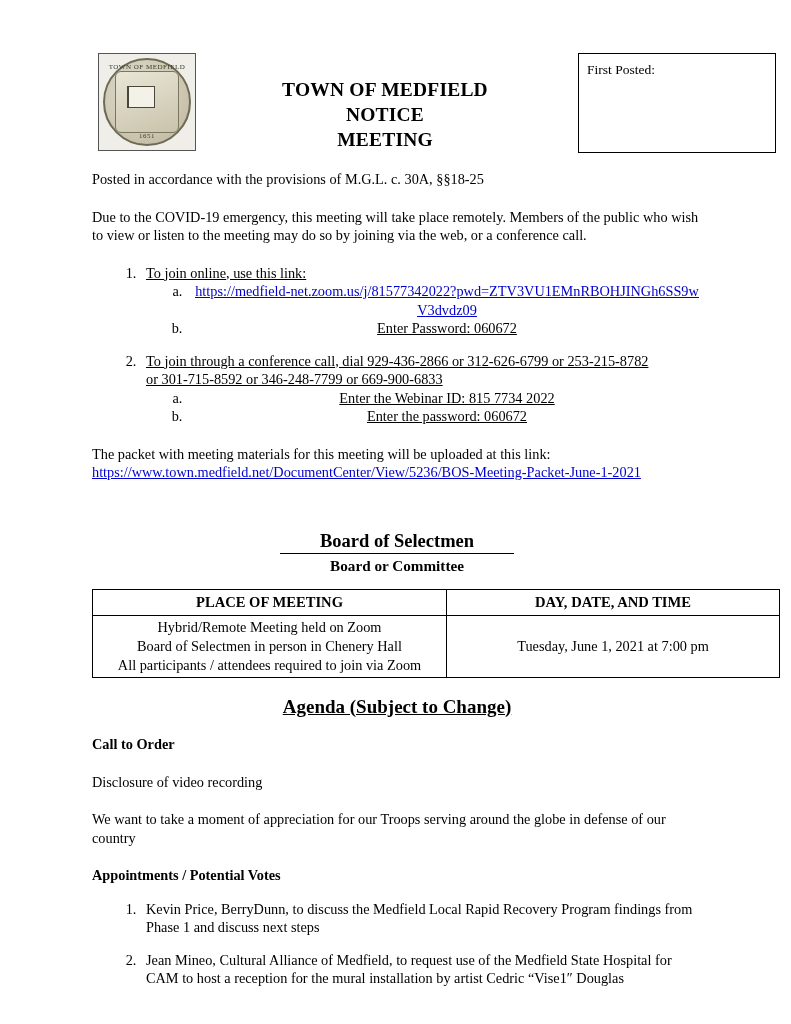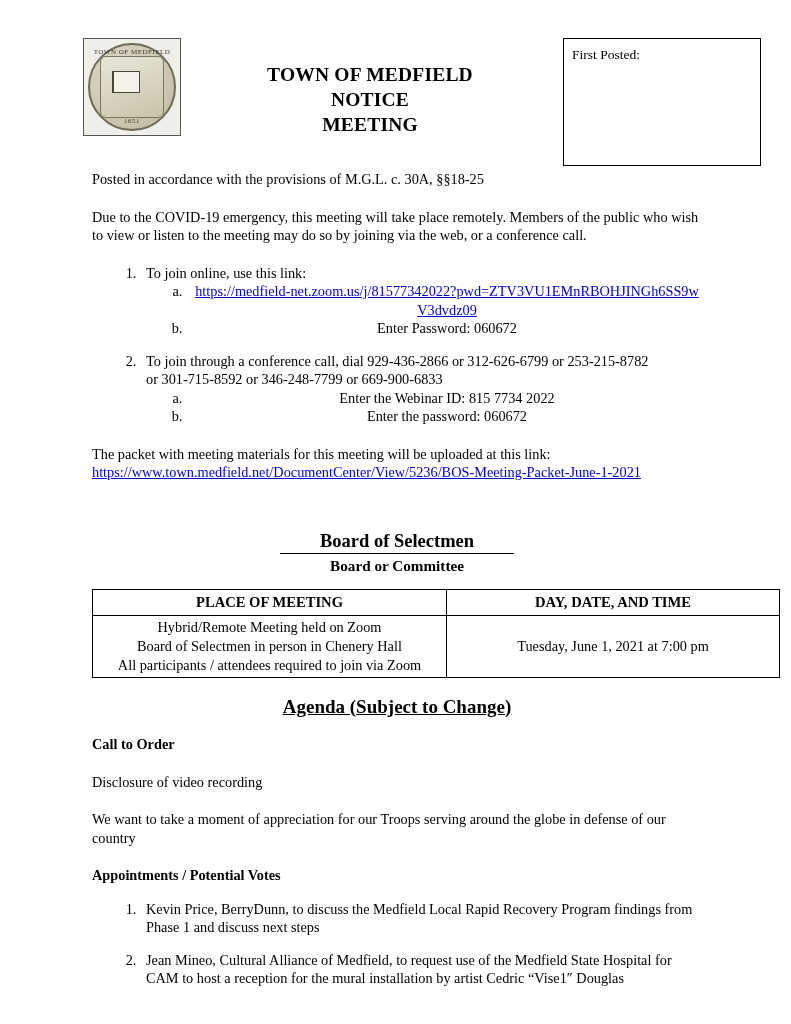--- a/index.html
+++ b/index.html
@@ -12,21 +12,21 @@
     height: 1024px;
     font-family: "Liberation Serif", serif;
     color: #000000;
     position: relative;
     overflow: hidden;
   }
   .page {
     position: relative;
     width: 791px;
     height: 1024px;
-    padding: 0;
+    padding: 15px;
     box-sizing: border-box;
   }
 
   
   .header {
     position: relative;
     height: 150px;
   }
   .seal {
     position: absolute;
@@ -99,21 +99,21 @@
     font-weight: bold;
     font-size: 19.5px;
     line-height: 25px;
     letter-spacing: 0.2px;
   }
   .firstposted {
     position: absolute;
     left: 563px;
     top: 38px;
     width: 198px;
-    height: 128px;
+    height: 100px;
     border: 1.5px solid #000;
     box-sizing: border-box;
   }
   .firstposted .label {
     padding: 8px 0 0 8px;
     font-size: 13.5px;
   }
 
   
   .body-area {
@@ -132,20 +132,21 @@
   .gap-lg { height: 24px; }
 
   ol.lvl1 {
     margin: 0;
     padding-left: 48px;
     list-style-type: decimal;
   }
   ol.lvl1 > li {
     margin-bottom: 0;
     padding-left: 6px;
+    text-decoration: underline;
   }
   ol.lvl2 {
     margin: 0;
     padding-left: 40px;
     list-style-type: lower-alpha;
   }
   ol.lvl2 > li {
     padding-left: 6px;
     text-align: center;
   }

